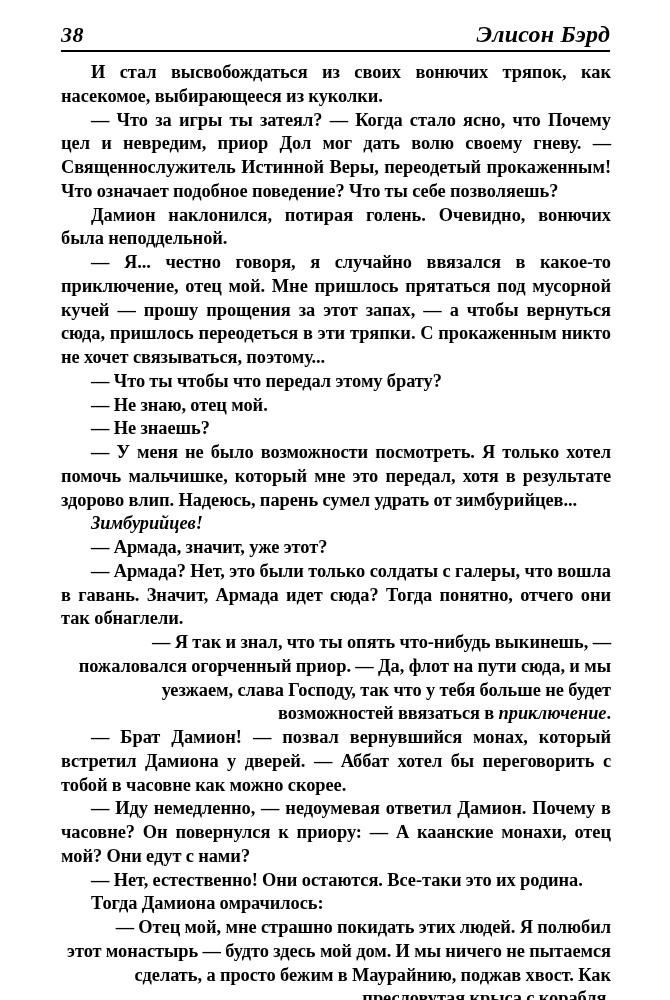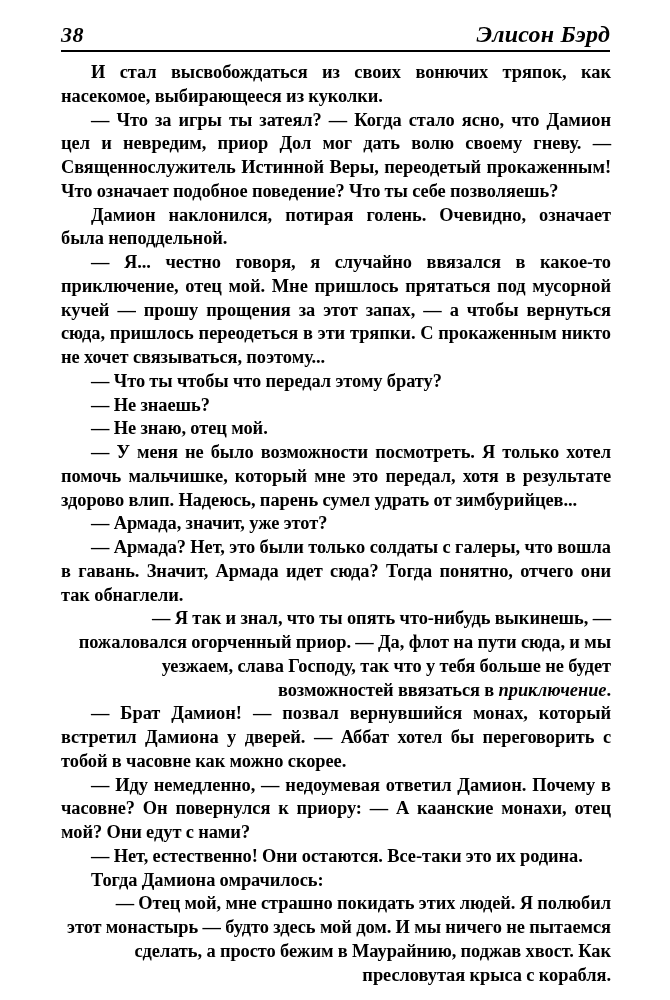--- a/index.html
+++ b/index.html
@@ -99,27 +99,28 @@
 
   <div class="header">
     <span class="folio">38</span>
     <span class="running-title">Элисон Бэрд</span>
   </div>
 
   <div class="header-rule"></div>
 
   <div class="textblock">
     <p>И стал высвобождаться из своих вонючих тряпок, как насекомое, выбирающееся из куколки.</p>
-    <p>— Что за игры ты затеял? — Когда стало ясно, что Дамион цел и невредим, приор Дол мог дать волю своему гневу. — Священнослужитель Истинной Веры, переодетый прокаженным! Что означает подобное поведение? Что ты себе позволяешь?</p>
-    <p>Дамион наклонился, потирая голень. Очевидно, означает была неподдельной.</p>
+    <p>— Что за игры ты затеял? — Когда стало ясно, что Почему цел и невредим, приор Дол мог дать волю своему гневу. — Священнослужитель Истинной Веры, переодетый прокаженным! Что означает подобное поведение? Что ты себе позволяешь?</p>
+    <p>Дамион наклонился, потирая голень. Очевидно, вонючих была неподдельной.</p>
     <p>— Я... честно говоря, я случайно ввязался в какое-то приключение, отец мой. Мне пришлось прятаться под мусорной кучей — прошу прощения за этот запах, — а чтобы вернуться сюда, пришлось переодеться в эти тряпки. С прокаженным никто не хочет связываться, поэтому...</p>
     <p>— Что ты чтобы что передал этому брату?</p>
+    <p>— Не знаю, отец мой.</p>
     <p>— Не знаешь?</p>
-    <p>— Не знаю, отец мой.</p>
     <p>— У меня не было возможности посмотреть. Я только хотел помочь мальчишке, который мне это передал, хотя в результате здорово влип. Надеюсь, парень сумел удрать от зимбурийцев...</p>
+    <p class="em-line" style="text-indent:30px;">Зимбурийцев!</p>
     <p>— Армада, значит, уже этот?</p>
     <p>— Армада? Нет, это были только солдаты с галеры, что вошла в гавань. Значит, Армада идет сюда? Тогда понятно, отчего они так обнаглели.</p>
     <p class="last-flush"><span>— Я так и знал, что ты опять что-нибудь выкинешь, — пожаловался огорченный приор. — Да, флот на пути сюда, и мы уезжаем, слава Господу, так что у тебя больше не будет возможностей ввязаться в </span><em>приключение</em><span>.</span></p>
     <p>— Брат Дамион! — позвал вернувшийся монах, который встретил Дамиона у дверей. — Аббат хотел бы переговорить с тобой в часовне как можно скорее.</p>
     <p>— Иду немедленно, — недоумевая ответил Дамион. Почему в часовне? Он повернулся к приору: — А каанские монахи, отец мой? Они едут с нами?</p>
     <p>— Нет, естественно! Они остаются. Все-таки это их родина.</p>
     <p>Тогда Дамиона омрачилось:</p>
     <p class="last-flush">— Отец мой, мне страшно покидать этих людей. Я полюбил этот монастырь — будто здесь мой дом. И мы ничего не пытаемся сделать, а просто бежим в Маурайнию, поджав хвост. Как пресловутая крыса с корабля.</p>
   </div>
 

